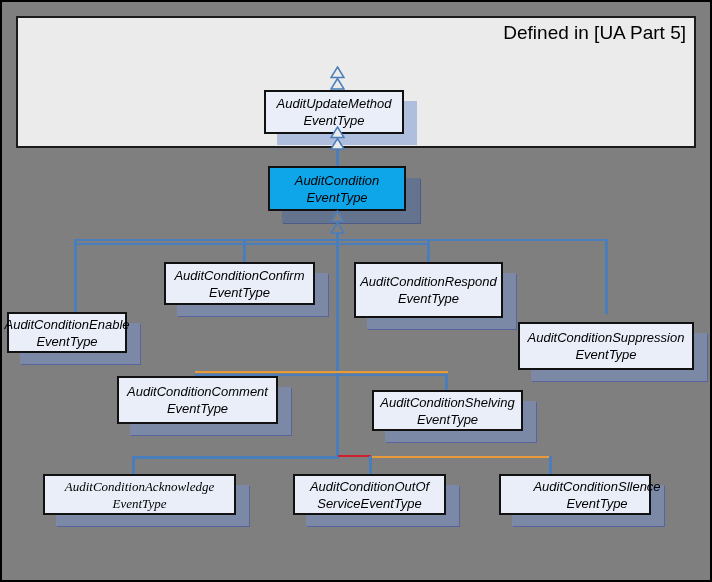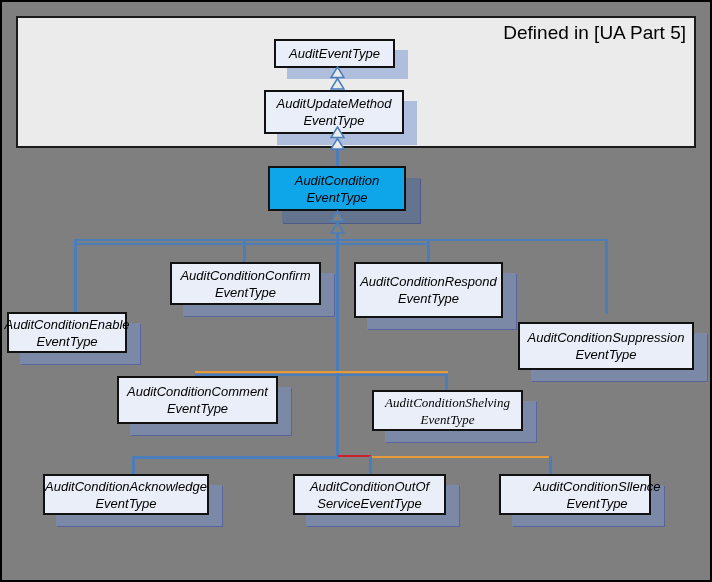--- a/index.html
+++ b/index.html
@@ -48,26 +48,26 @@
   .node.child{ box-shadow:13px 11px 0 #7b89a6, 14px 12px 0 #5a649c; }
   .node.root{
     background:#0ea5e9;
     box-shadow:14px 12px 0 #64748f, 15px 13px 0 #4f5a88;
   }
   
   .n-audit-event      {left:274px;top:39px; width:121px;height:29px;}
   .n-audit-update     {left:264px;top:90px; width:140px;height:44px;}
   .n-audit-condition  {left:268px;top:166px;width:138px;height:45px;}
   .n-enable           {left:7px;  top:312px;width:120px;height:41px;}
-  .n-confirm          {left:170px;top:262px;width:151px;height:43px;}
+  .n-confirm          {left:164px;top:262px;width:151px;height:43px;}
   .n-respond          {left:354px;top:262px;width:149px;height:56px;}
   .n-suppression      {left:518px;top:322px;width:176px;height:48px;}
   .n-comment          {left:117px;top:376px;width:161px;height:48px;}
-  .n-shelving         {left:372px;top:390px;width:151px;height:41px;font-family:Liberation Serif, serif;}
-  .n-acknowledge     {left:43px; top:474px;width:166px;height:41px;}
+  .n-shelving         {left:372px;top:390px;width:151px;height:41px;}
+  .n-acknowledge     {left:43px; top:474px;width:193px;height:41px;font-family:Liberation Serif, serif;}
   .n-outofservice     {left:293px;top:474px;width:153px;height:41px;}
   .n-silence          {left:499px;top:474px;width:152px;height:41px;padding-left:44px;}
   
   .ln{position:absolute;z-index:2;}
   .blue{background:#4a7ebb;}
   .orange{background:#e79a3a;}
   .red{background:#cf1f2e;}
   .arr{position:absolute;z-index:4;}
 </style>
 </head>
@@ -107,21 +107,20 @@
   <div class="ln blue" style="left:195px;top:374px;width:3px;height:18px;"></div>
   <div class="ln blue" style="left:445px;top:374px;width:3px;height:18px;"></div>
 
   <div class="ln blue" style="left:132px;top:456px;width:206px;height:3px;"></div>
   <div class="ln red" style="left:338px;top:455px;width:33px;height:2px;"></div>
   <div class="ln orange" style="left:371px;top:456px;width:180px;height:2px;"></div>
   <div class="ln blue" style="left:132px;top:456px;width:3px;height:20px;"></div>
   <div class="ln blue" style="left:369px;top:456px;width:3px;height:20px;"></div>
   <div class="ln blue" style="left:549px;top:456px;width:3px;height:20px;"></div>
 
-  <div class="node in-panel n-audit-event">AuditEventType</div>
   <div class="node in-panel n-audit-update">AuditUpdateMethod
 EventType</div>
   <div class="node root n-audit-condition">AuditCondition
 EventType</div>
 
   <div class="node child n-enable">AuditConditionEnable
 EventType</div>
   <div class="node child n-confirm">AuditConditionConfirm
 EventType</div>
   <div class="node child n-respond">AuditConditionRespond

